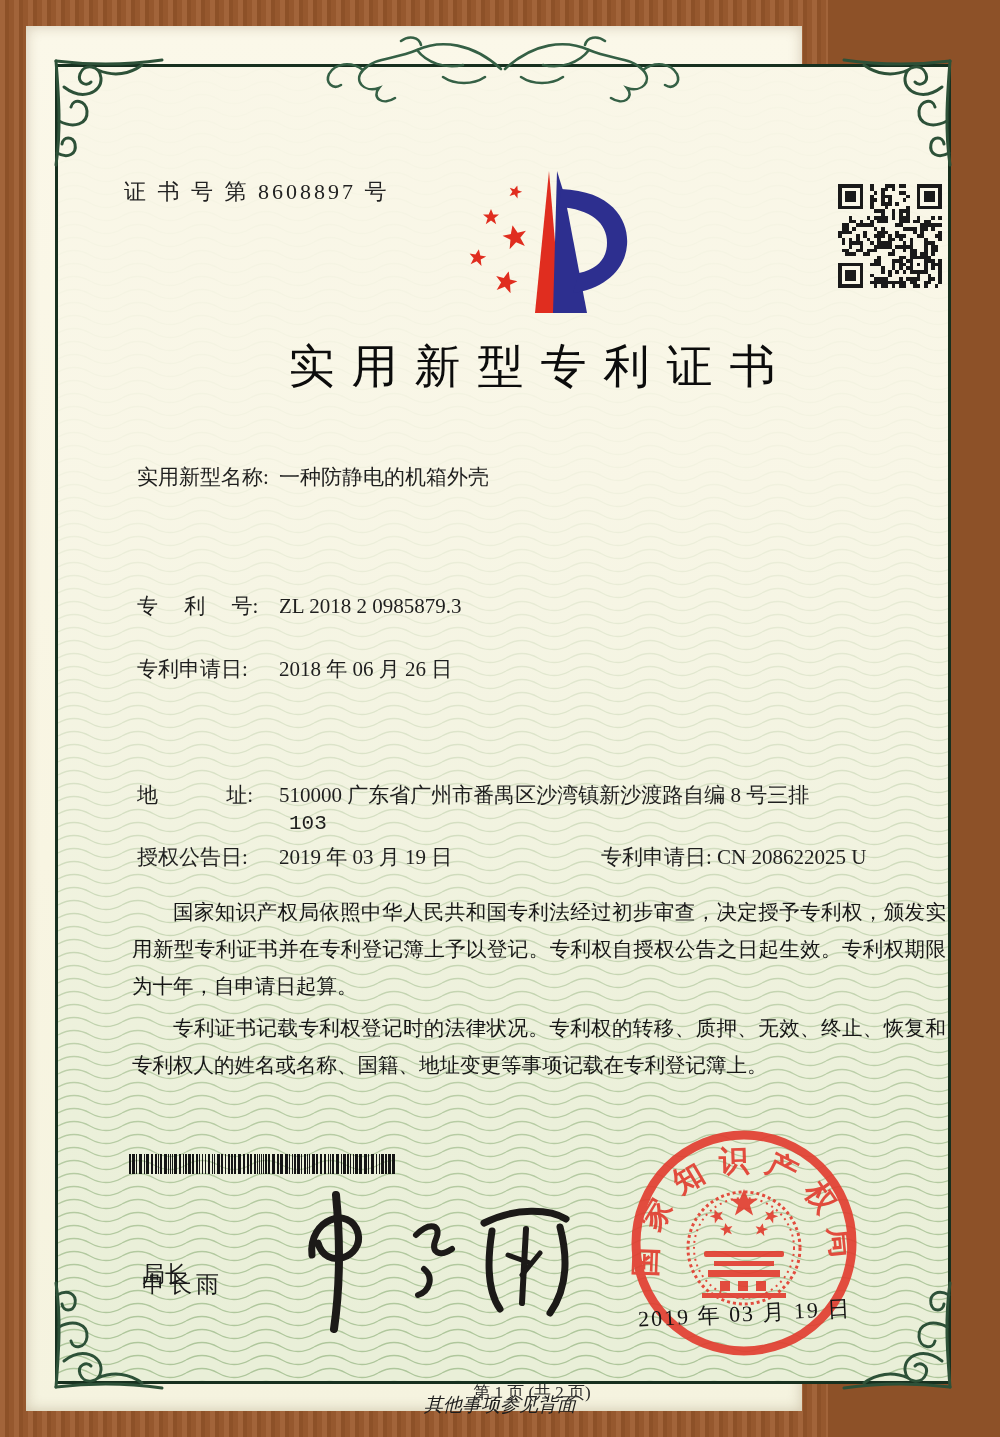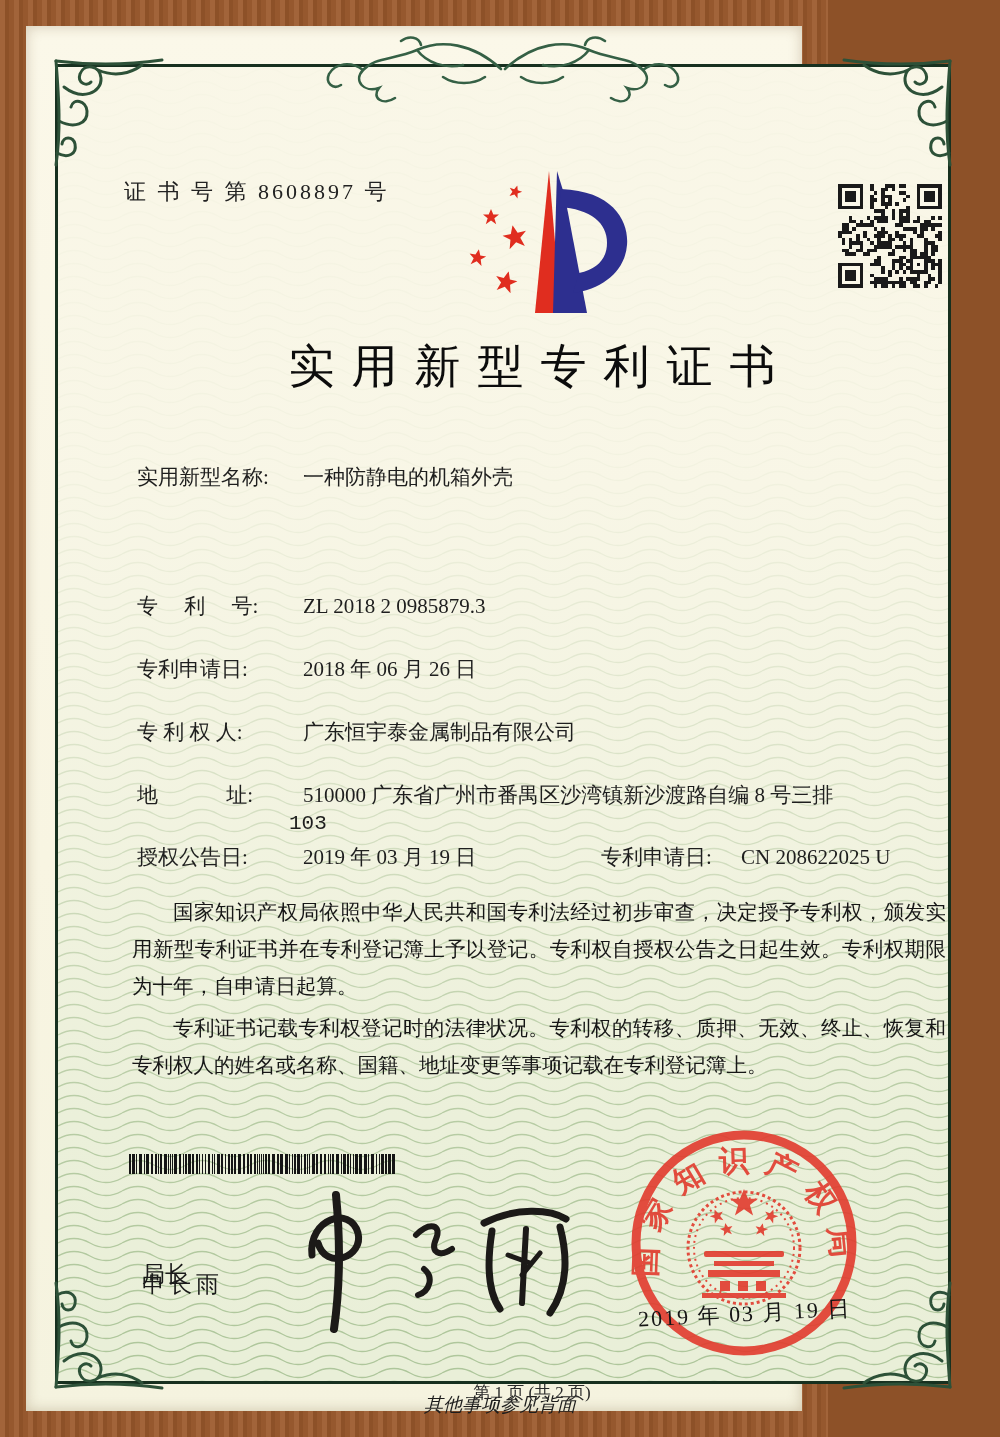--- a/index.html
+++ b/index.html
@@ -32,21 +32,21 @@
 
   .cert-no{position:absolute;left:66px;top:110px;font-size:22px;letter-spacing:3px;color:#222;}
   .logo{position:absolute;left:399px;top:100px;}
   .qr{position:absolute;left:780px;top:117px;}
   .title{
     position:absolute;left:29px;top:269px;width:890px;text-align:center;
     font-size:46px;font-weight:400;color:#0c0c0c;letter-spacing:17px;padding-left:17px;box-sizing:border-box;
   }
   .row{position:absolute;left:79px;font-size:21px;color:#1e1e1e;white-space:nowrap;}
   .row .lbl{display:inline-block;width:142px;}
-  .row .val{margin-left:24px;}
+  .row .val{margin-left:0;}
   .addr2{position:absolute;left:231px;font-size:21px;color:#1e1e1e;font-family:Liberation Mono, monospace;}
   .grant-no{position:absolute;left:464px;top:0;}
   .paras{position:absolute;left:74px;top:827px;width:814px;font-size:20.5px;line-height:37px;color:#161616;text-align:justify;}
   .paras p{margin:0;text-indent:2em;font-style:oblique 6deg;}
   .paras p + p{margin-top:5px;}
   .barcode{position:absolute;left:71px;top:1087px;width:278px;height:20px;font-size:0;}
   .barcode i{display:inline-block;height:100%;background:#151515;vertical-align:top;}
   .officer-role{position:absolute;left:84px;top:1155px;font-size:23px;color:#1a1a1a;font-family:Liberation Sans, sans-serif;margin-top:37px;}
   .officer-name{position:absolute;left:84px;top:1202px;font-size:23px;color:#1a1a1a;font-family:"Liberation Sans","DejaVu Sans",sans-serif;letter-spacing:4px;}
   .signature{position:absolute;left:220px;top:1110px;}
@@ -410,23 +410,20 @@
 
         <div class="row" style="top:396px">
           <span class="lbl">实用新型名称:</span><span class="val">一种防静电的机箱外壳</span>
         </div>
         <div class="row" style="top:525px">
           <span class="lbl">专　 利　 号:</span><span class="val">ZL 2018 2 0985879.3</span>
         </div>
         <div class="row" style="top:588px">
           <span class="lbl">专利申请日:</span><span class="val">2018 年 06 月 26 日</span>
         </div>
-        <div class="row" style="top:651px">
-          <span class="lbl">专 利 权 人:</span><span class="val">广东恒宇泰金属制品有限公司</span>
-        </div>
         <div class="row" style="top:714px">
           <span class="lbl">地　　　 址:</span><span class="val">510000  广东省广州市番禺区沙湾镇新沙渡路自编 8 号三排</span>
         </div>
         <div class="addr2" style="top:745px">103</div>
         <div class="row" style="top:776px;width:810px">
           <span class="lbl">授权公告日:</span><span class="val">2019 年 03 月 19 日</span>
           <span class="grant-no">
             <span>专利申请日:</span>
             <span class="val">CN 208622025 U</span>
           </span>

